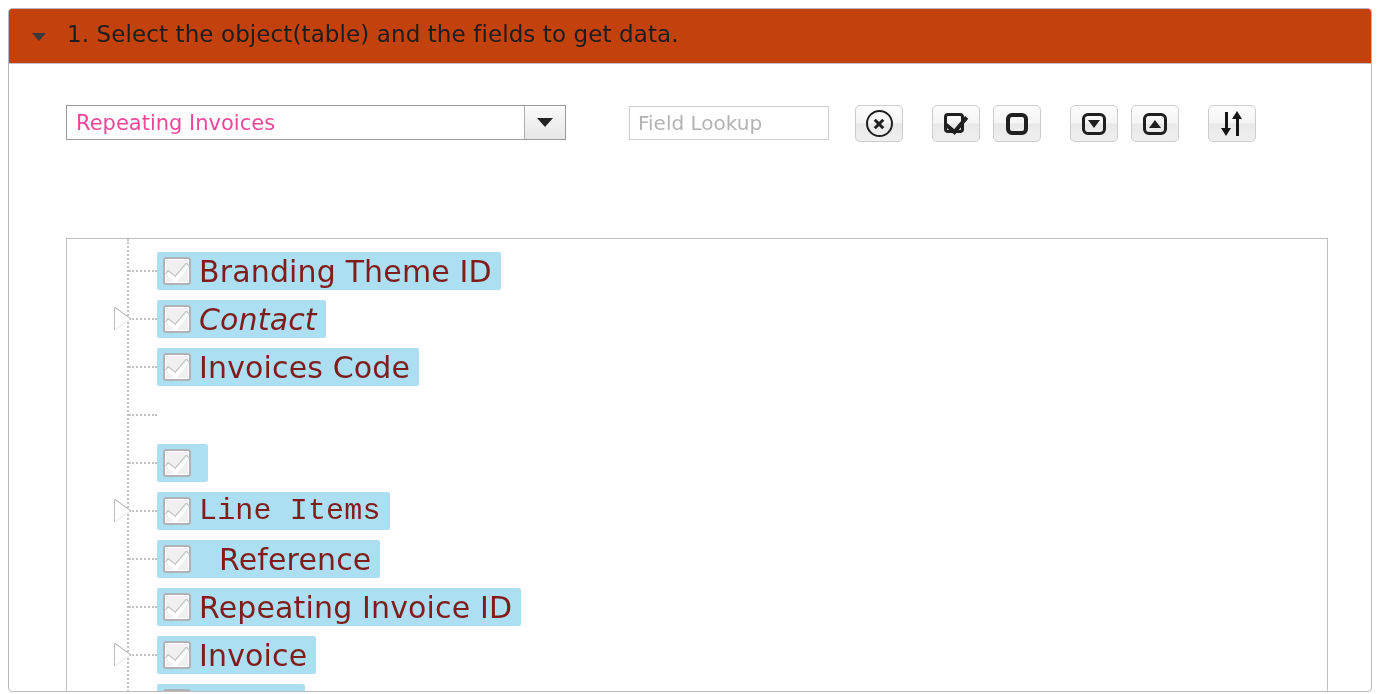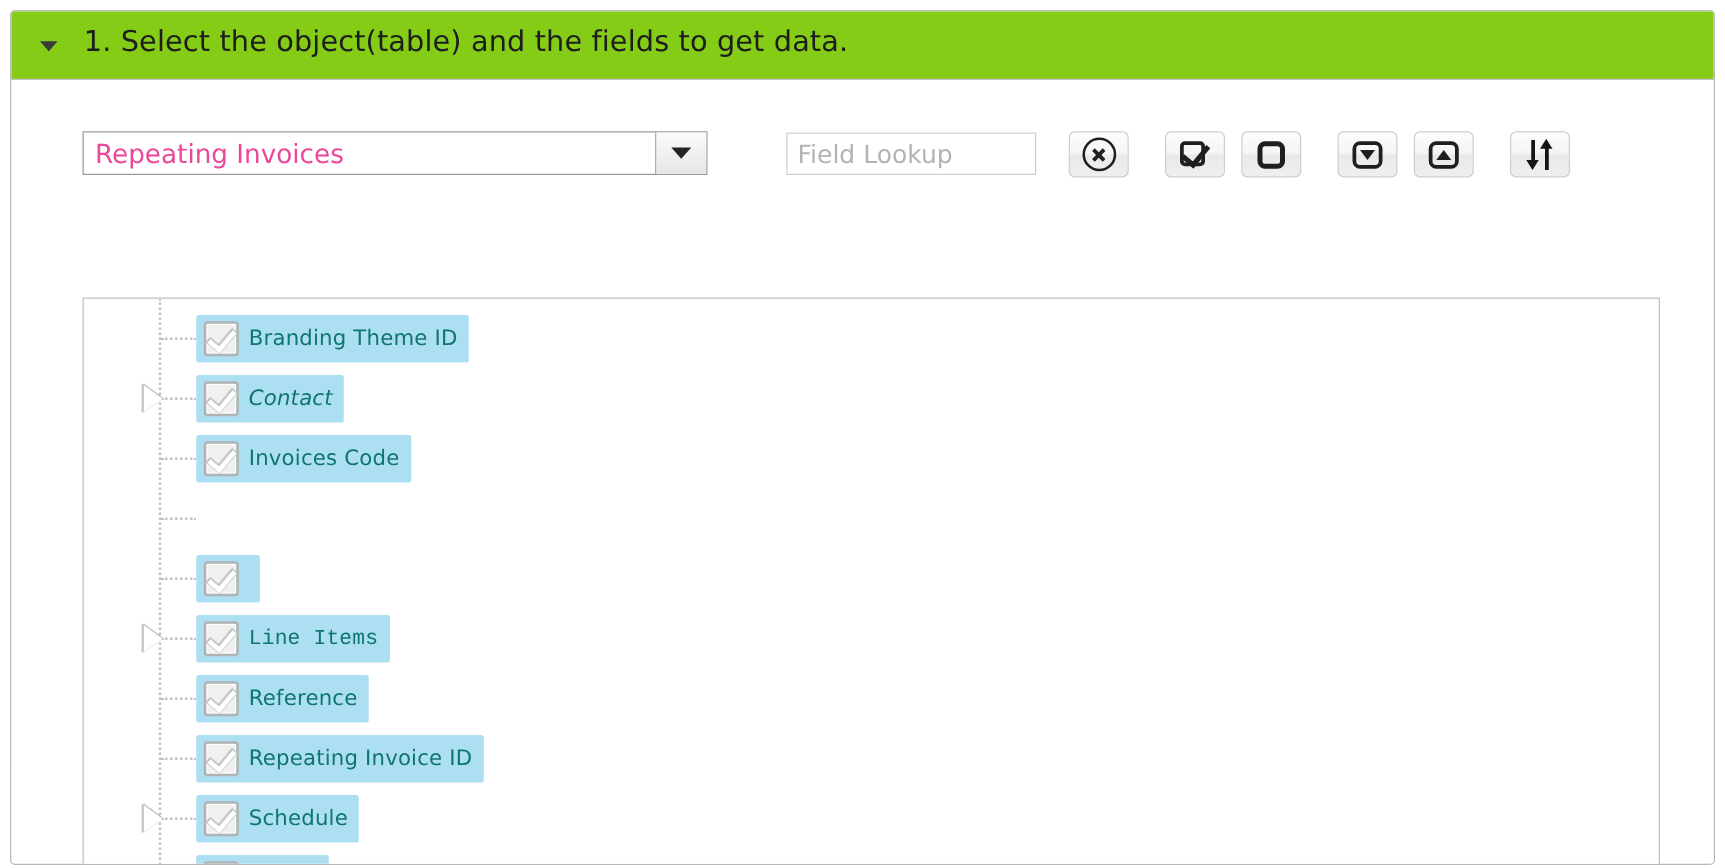--- a/index.html
+++ b/index.html
@@ -26,21 +26,21 @@
     border: 1px solid #b9b9b9;
     border-radius: 4px;
     background: #ffffff;
     box-sizing: border-box;
     overflow: hidden;
   }
   .panel-header {
     position: relative;
     height: 55px;
     border-bottom: 1px solid #c4c4c4;
-    background: #84cc16;
+    background: #c2410c;
     box-sizing: border-box;
     text-align: right;
   }
   .collapse-toggle {
     position: absolute;
     left: 22px;
     top: 20px;
     width: 18px;
     height: 14px;
     cursor: pointer;
@@ -310,22 +310,22 @@
     top: 1px;
     width: 9px;
     height: 17px;
     border-right: 4px solid #ffffff;
     border-bottom: 4px solid #ffffff;
     transform: rotate(40deg);
     filter: drop-shadow(0.8px 0 0 #b8babc) drop-shadow(-0.8px 0 0 #b8babc)
             drop-shadow(0 0.8px 0 #b8babc) drop-shadow(0 -0.8px 0 #b8babc);
   }
   .node-label {
-    font-size: 17px;
-    color: #0f766e;
+    font-size: 30px;
+    color: #7f1d1d;
     white-space: nowrap;
     letter-spacing: 0.15px;
   }
 </style>
 </head>
 <body>
 
 <div id="root">
 
   <div class="panel">
@@ -446,48 +446,48 @@
                 <span class="node-check">
                   <span class="tick"></span>
                 </span>
                 <span class="node-label">Line Items</span>
               </div>
             </div>
             <div class="tree-row">
               <div class="row-gutter">
                 <div class="connector"></div>
               </div>
+              <div class="node-chip" style="background: rgb(173, 223, 242); gap: 20px;">
+                <span class="node-check">
+                  <span class="tick"></span>
+                </span>
+                <span class="node-label">Reference</span>
+              </div>
+            </div>
+            <div class="tree-row">
+              <div class="row-gutter">
+                <div class="connector"></div>
+              </div>
               <div class="node-chip" style="background: rgb(173, 223, 242);">
                 <span class="node-check">
                   <span class="tick"></span>
                 </span>
-                <span class="node-label">Reference</span>
-              </div>
-            </div>
-            <div class="tree-row">
-              <div class="row-gutter">
-                <div class="connector"></div>
+                <span class="node-label">Repeating Invoice ID</span>
+              </div>
+            </div>
+            <div class="tree-row">
+              <div class="row-gutter">
+                <div class="connector"></div>
+                <div class="expander"></div>
               </div>
               <div class="node-chip" style="background: rgb(173, 223, 242);">
                 <span class="node-check">
                   <span class="tick"></span>
                 </span>
-                <span class="node-label">Repeating Invoice ID</span>
-              </div>
-            </div>
-            <div class="tree-row">
-              <div class="row-gutter">
-                <div class="connector"></div>
-                <div class="expander"></div>
-              </div>
-              <div class="node-chip" style="background: rgb(173, 223, 242);">
-                <span class="node-check">
-                  <span class="tick"></span>
-                </span>
-                <span class="node-label">Schedule</span>
+                <span class="node-label">Invoice</span>
               </div>
             </div>
             <div class="tree-row">
               <div class="row-gutter"></div>
               <div class="node-chip" style="background: rgb(173, 223, 242);">
                 <span class="node-check">
                   <span class="tick"></span>
                 </span>
                 <span class="node-label">Status</span>
               </div>

